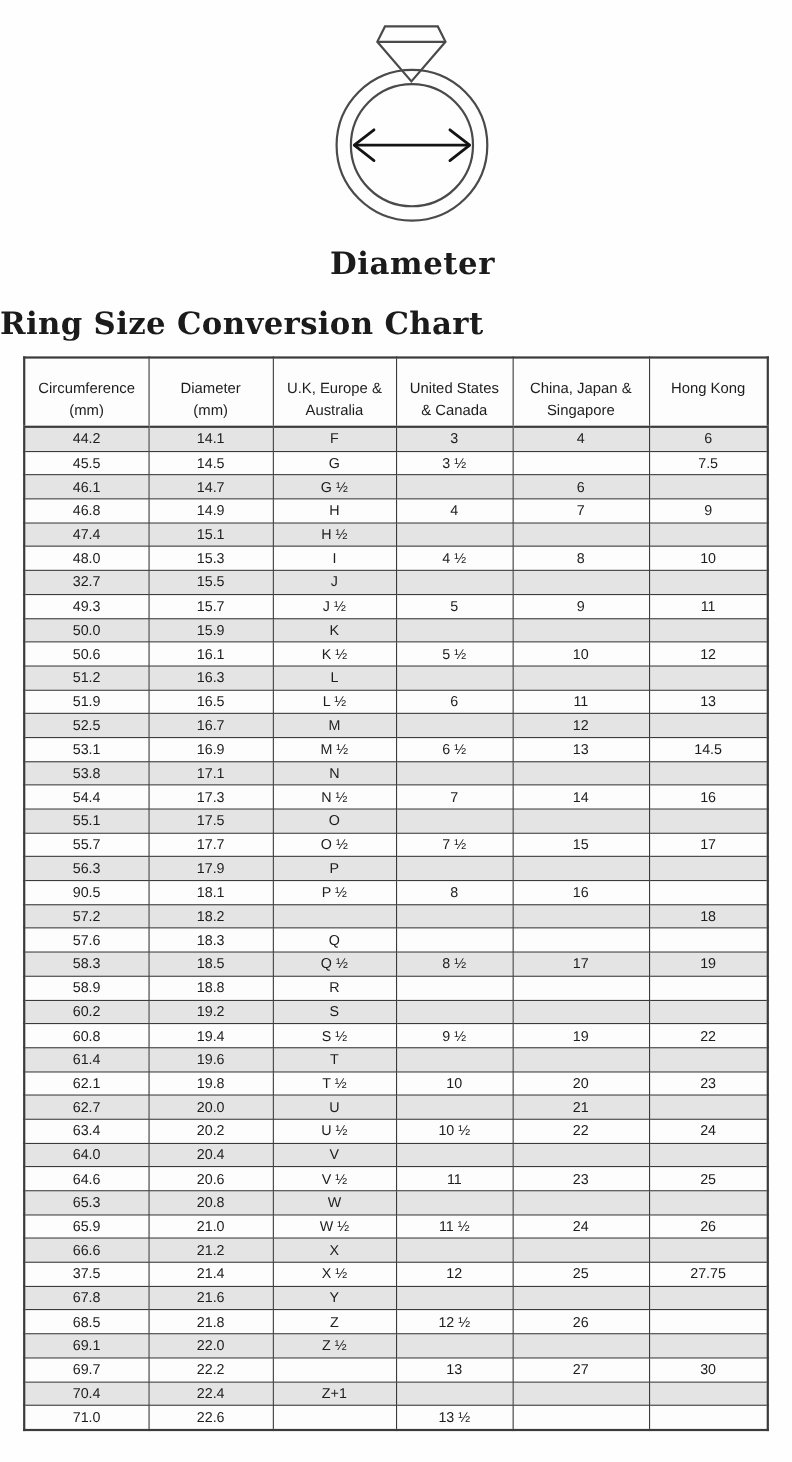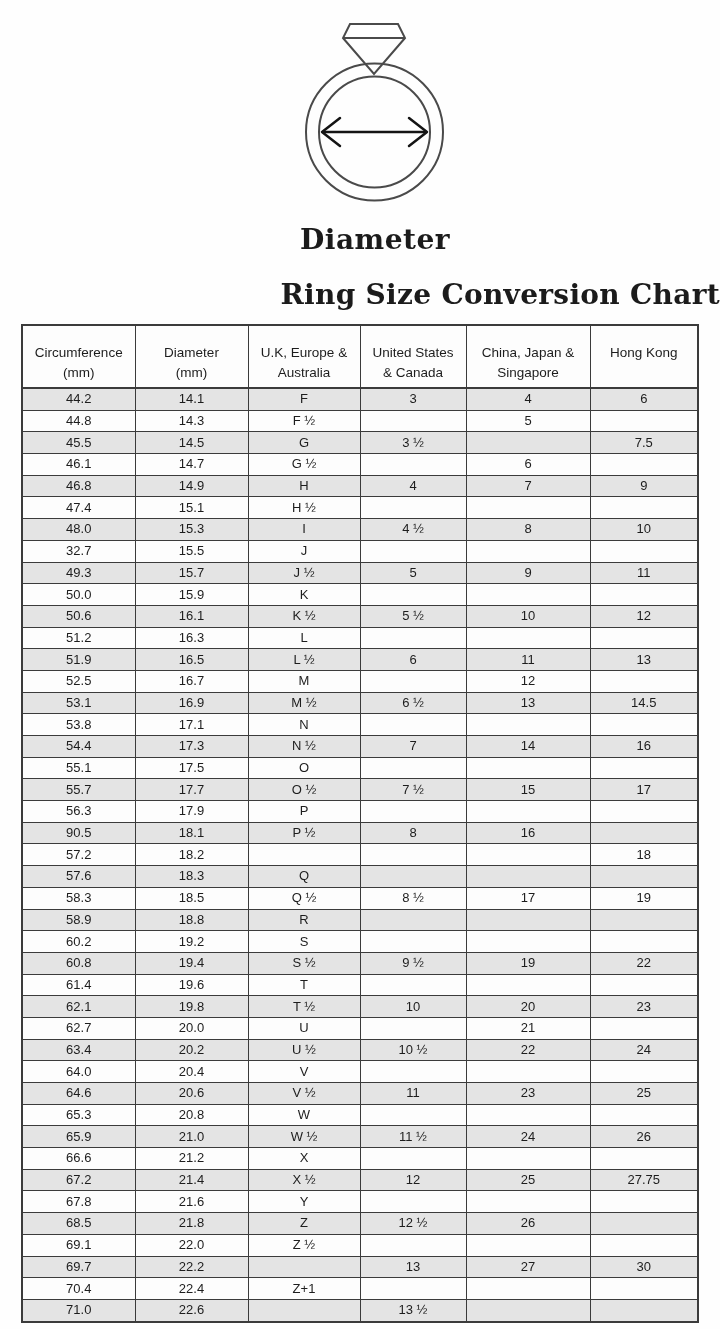--- a/index.html
+++ b/index.html
@@ -27,21 +27,21 @@
     text-align: center;
     transform: translateX(15px);
     font-family: "DejaVu Serif", "Liberation Serif", serif;
     font-weight: 700;
     font-size: 28px;
     letter-spacing: 0.5px;
     color: #1b1b1b;
   }
   .page-title {
     margin: 22px 0 0 0;
-    text-align: right;
+    text-align: left;
     font-family: "DejaVu Serif", "Liberation Serif", serif;
     font-weight: 700;
     font-size: 28px;
     letter-spacing: 0.3px;
     color: #1b1b1b;
   }
   table.conversion {
     border-collapse: collapse;
     margin: 13px auto 0 auto;
     width: 676px;
@@ -139,28 +139,20 @@
     <tbody id="table-body">
         <tr>
           <td>44.2</td>
           <td>14.1</td>
           <td>F</td>
           <td>3</td>
           <td>4</td>
           <td>6</td>
         </tr>
         <tr>
-          <td>44.8</td>
-          <td>14.3</td>
-          <td>F ½</td>
-          <td></td>
-          <td>5</td>
-          <td></td>
-        </tr>
-        <tr>
           <td>45.5</td>
           <td>14.5</td>
           <td>G</td>
           <td>3 ½</td>
           <td></td>
           <td>7.5</td>
         </tr>
         <tr>
           <td>46.1</td>
           <td>14.7</td>
@@ -419,21 +411,21 @@
         </tr>
         <tr>
           <td>66.6</td>
           <td>21.2</td>
           <td>X</td>
           <td></td>
           <td></td>
           <td></td>
         </tr>
         <tr>
-          <td>67.2</td>
+          <td>37.5</td>
           <td>21.4</td>
           <td>X ½</td>
           <td>12</td>
           <td>25</td>
           <td>27.75</td>
         </tr>
         <tr>
           <td>67.8</td>
           <td>21.6</td>
           <td>Y</td>

